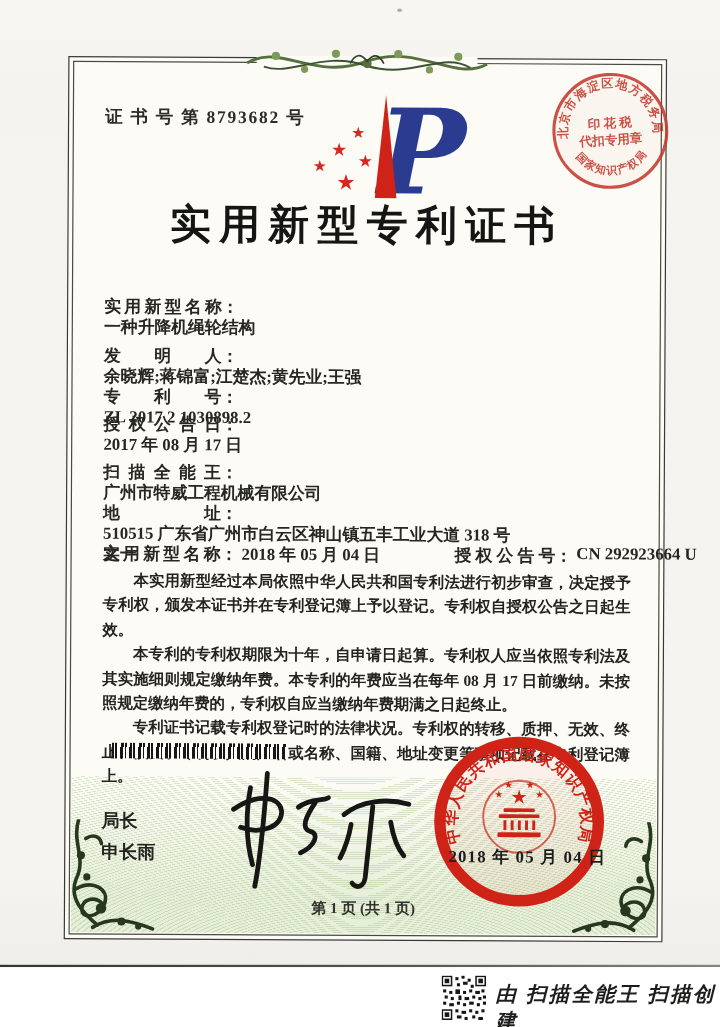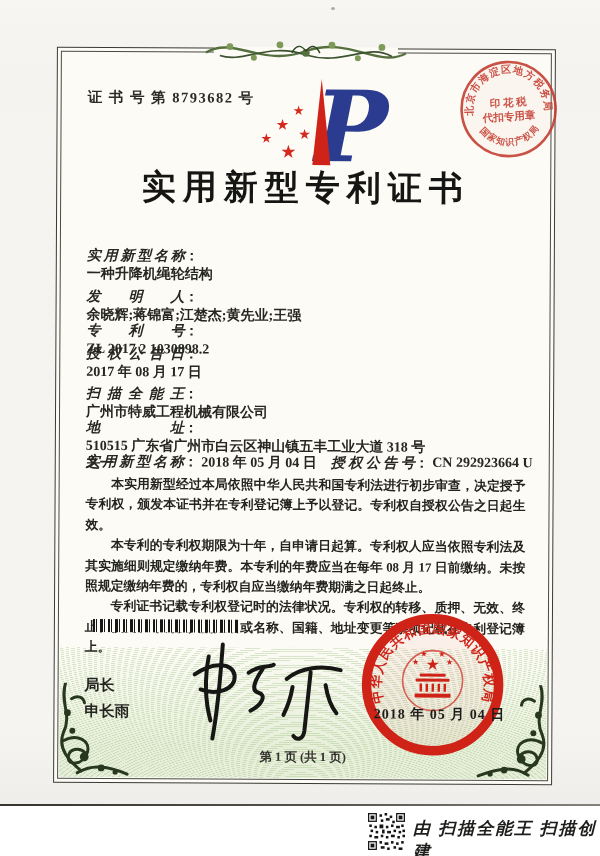--- a/index.html
+++ b/index.html
@@ -20,25 +20,25 @@
          repeating-radial-gradient(ellipse 420px 150px at 50% 125%, rgba(140,180,110,.30) 0 1.5px, rgba(255,255,255,0) 1.5px 5px),
          linear-gradient(to bottom, rgba(190,215,165,0) 0%, rgba(196,219,172,.38) 75%);}
   .cert-no{position:absolute;left:30px;top:40px;font-size:14.5px;font-weight:700;letter-spacing:1.5px;color:#2b2b28;}
   .title{position:absolute;left:0;top:116px;width:100%;text-align:center;font-size:34px;font-weight:700;
          letter-spacing:7px;color:#151513;}
   .logo{position:absolute;left:195px;top:26px;}
   .stamp{position:absolute;left:399px;top:7px;opacity:.88;transform:rotate(-4deg);}
   
   .frow{position:absolute;left:30px;width:450px;font-size:14px;font-weight:700;color:#26262raise3;}
   .frow{color:#262623;}
-  .flabel{display:inline-block;width:98px;text-align:justify;text-align-last:justify;vertical-align:top;font-style:italic;}
+  .flabel{display:inline-block;width:98px;text-align:justify;text-align-last:justify;vertical-align:top;}
   .fcolon{display:inline-block;vertical-align:top;}
   .fvalue{display:inline-block;width:352px;vertical-align:top;line-height:17px;}
   .grant2{position:absolute;left:245px;top:0;white-space:nowrap;}
-  .grant2 .flabel{width:84px;}
+  .grant2 .flabel{width:84px;margin-left:48px;}
   
   .paras{position:absolute;left:30px;top:426px;width:440px;font-size:12.8px;line-height:20.4px;
          font-weight:600;color:#24241f;text-align:justify;}
   .paras p{margin:0;text-indent:2em;}
   .barcode{position:absolute;left:38px;top:571px;width:146px;height:13px;
         background:repeating-linear-gradient(90deg,#161616 0 2px,#fcfbf5 2px 3px,#161616 3px 4.5px,#fcfbf5 4.5px 7.5px,#161616 7.5px 10px,#fcfbf5 10px 11px,#161616 11px 12.5px,#fcfbf5 12.5px 15px);}
   .director{position:absolute;left:30px;top:624px;font-size:15px;font-weight:700;line-height:26px;color:#242420;}
   .signature{position:absolute;left:120px;top:588px;}
   .bigseal{position:absolute;left:303px;top:560px;}
   .sealdate{position:absolute;left:305px;top:656px;width:160px;text-align:center;font-size:14px;font-weight:700;

